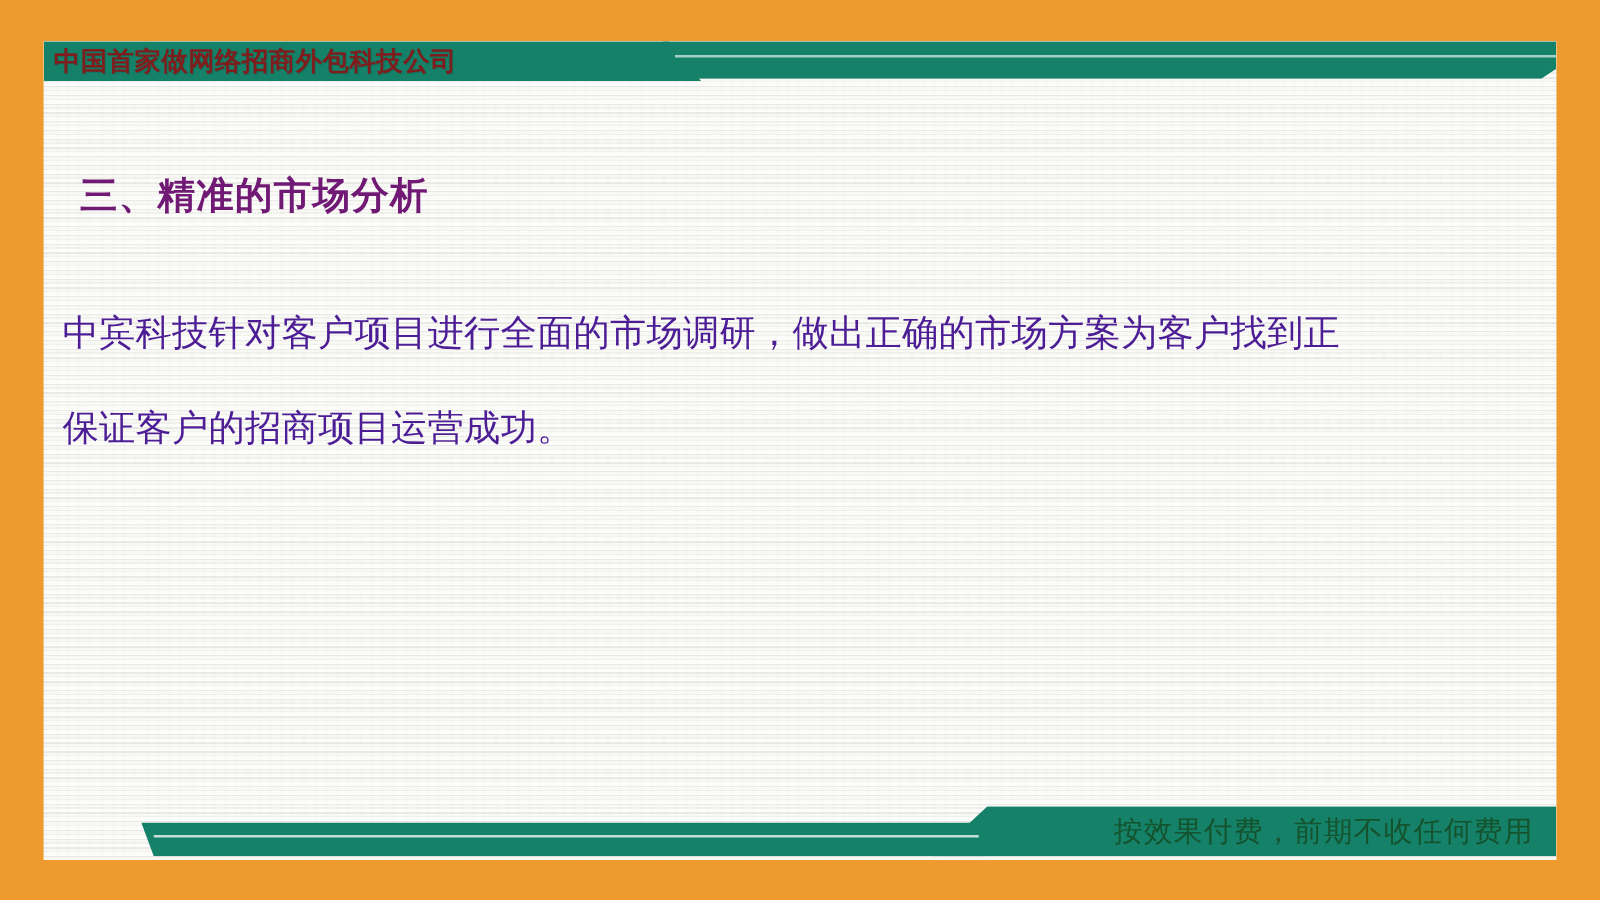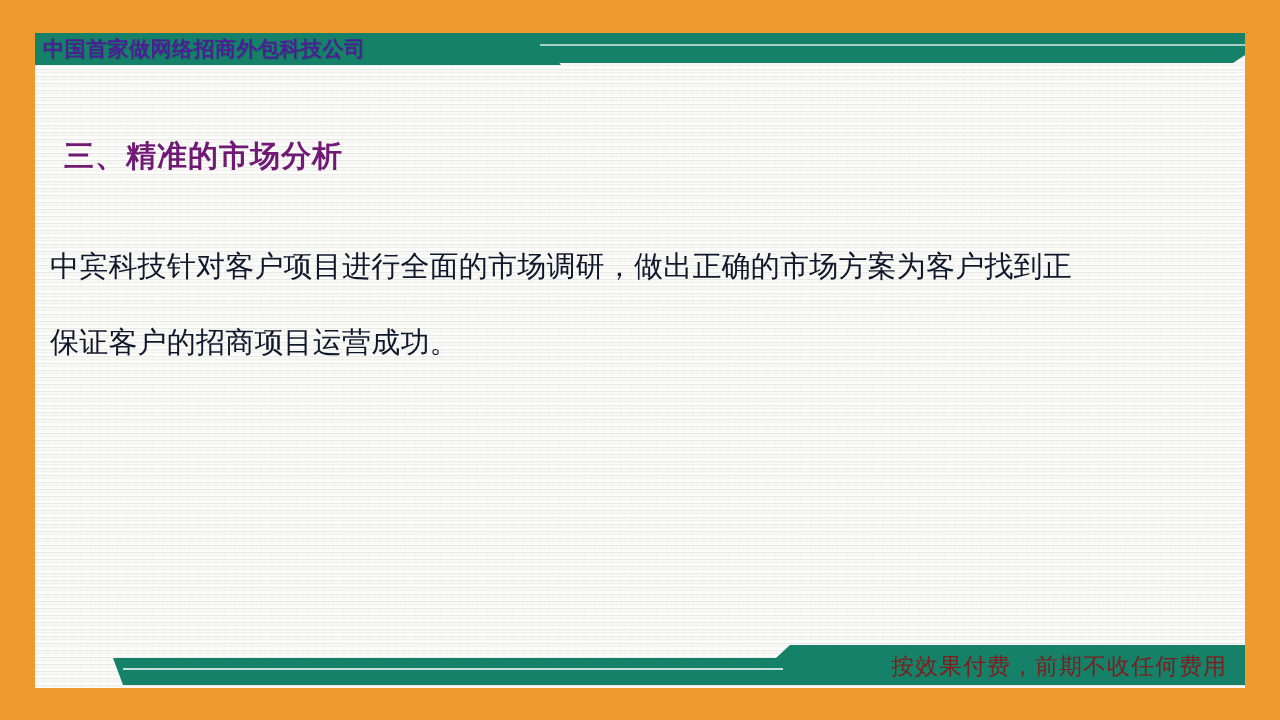--- a/index.html
+++ b/index.html
@@ -82,21 +82,21 @@
     width: 705px;
     height: 2px;
     background: rgba(190, 222, 212, 0.85);
   }
   #header-title {
     position: absolute;
     left: 8px;
     top: 1px;
     height: 32px;
     line-height: 31px;
-    color: #4c1d95;
+    color: #7f1d1d;
     font-size: 21px;
     font-weight: bold;
     letter-spacing: 0.5px;
     white-space: nowrap;
     text-shadow: 1px 1px 0 rgba(0,0,0,0.10);
     font-family: "DejaVu Sans", "Liberation Sans", sans-serif;
   }
 
   
   #slide-heading {
@@ -110,21 +110,21 @@
     white-space: nowrap;
     font-family: "DejaVu Sans", "Liberation Sans", sans-serif;
   }
 
   
   #body-text {
     position: absolute;
     left: 50px;
     top: 228px;
     width: 1135px;
-    color: #0f172a;
+    color: #4c1d95;
     font-size: 29px;
     line-height: 76px;
     letter-spacing: 0.2px;
     text-align: justify;
     text-align-last: left;
     font-family: "DejaVu Serif", "Liberation Serif", serif;
   }
   #body-text .ln {
     display: block;
     white-space: nowrap;
@@ -158,21 +158,21 @@
     width: 660px;
     height: 2px;
     background: rgba(214, 234, 228, 0.9);
   }
   #footer-text {
     position: absolute;
     right: 18px;
     top: 4px;
     height: 36px;
     line-height: 35px;
-    color: #7f1d1d;
+    color: #14532d;
     font-size: 23px;
     letter-spacing: 1px;
     white-space: nowrap;
     font-family: "DejaVu Sans", "Liberation Sans", sans-serif;
   }
 </style>
 </head>
 <body>
 
 <div id="slide">

